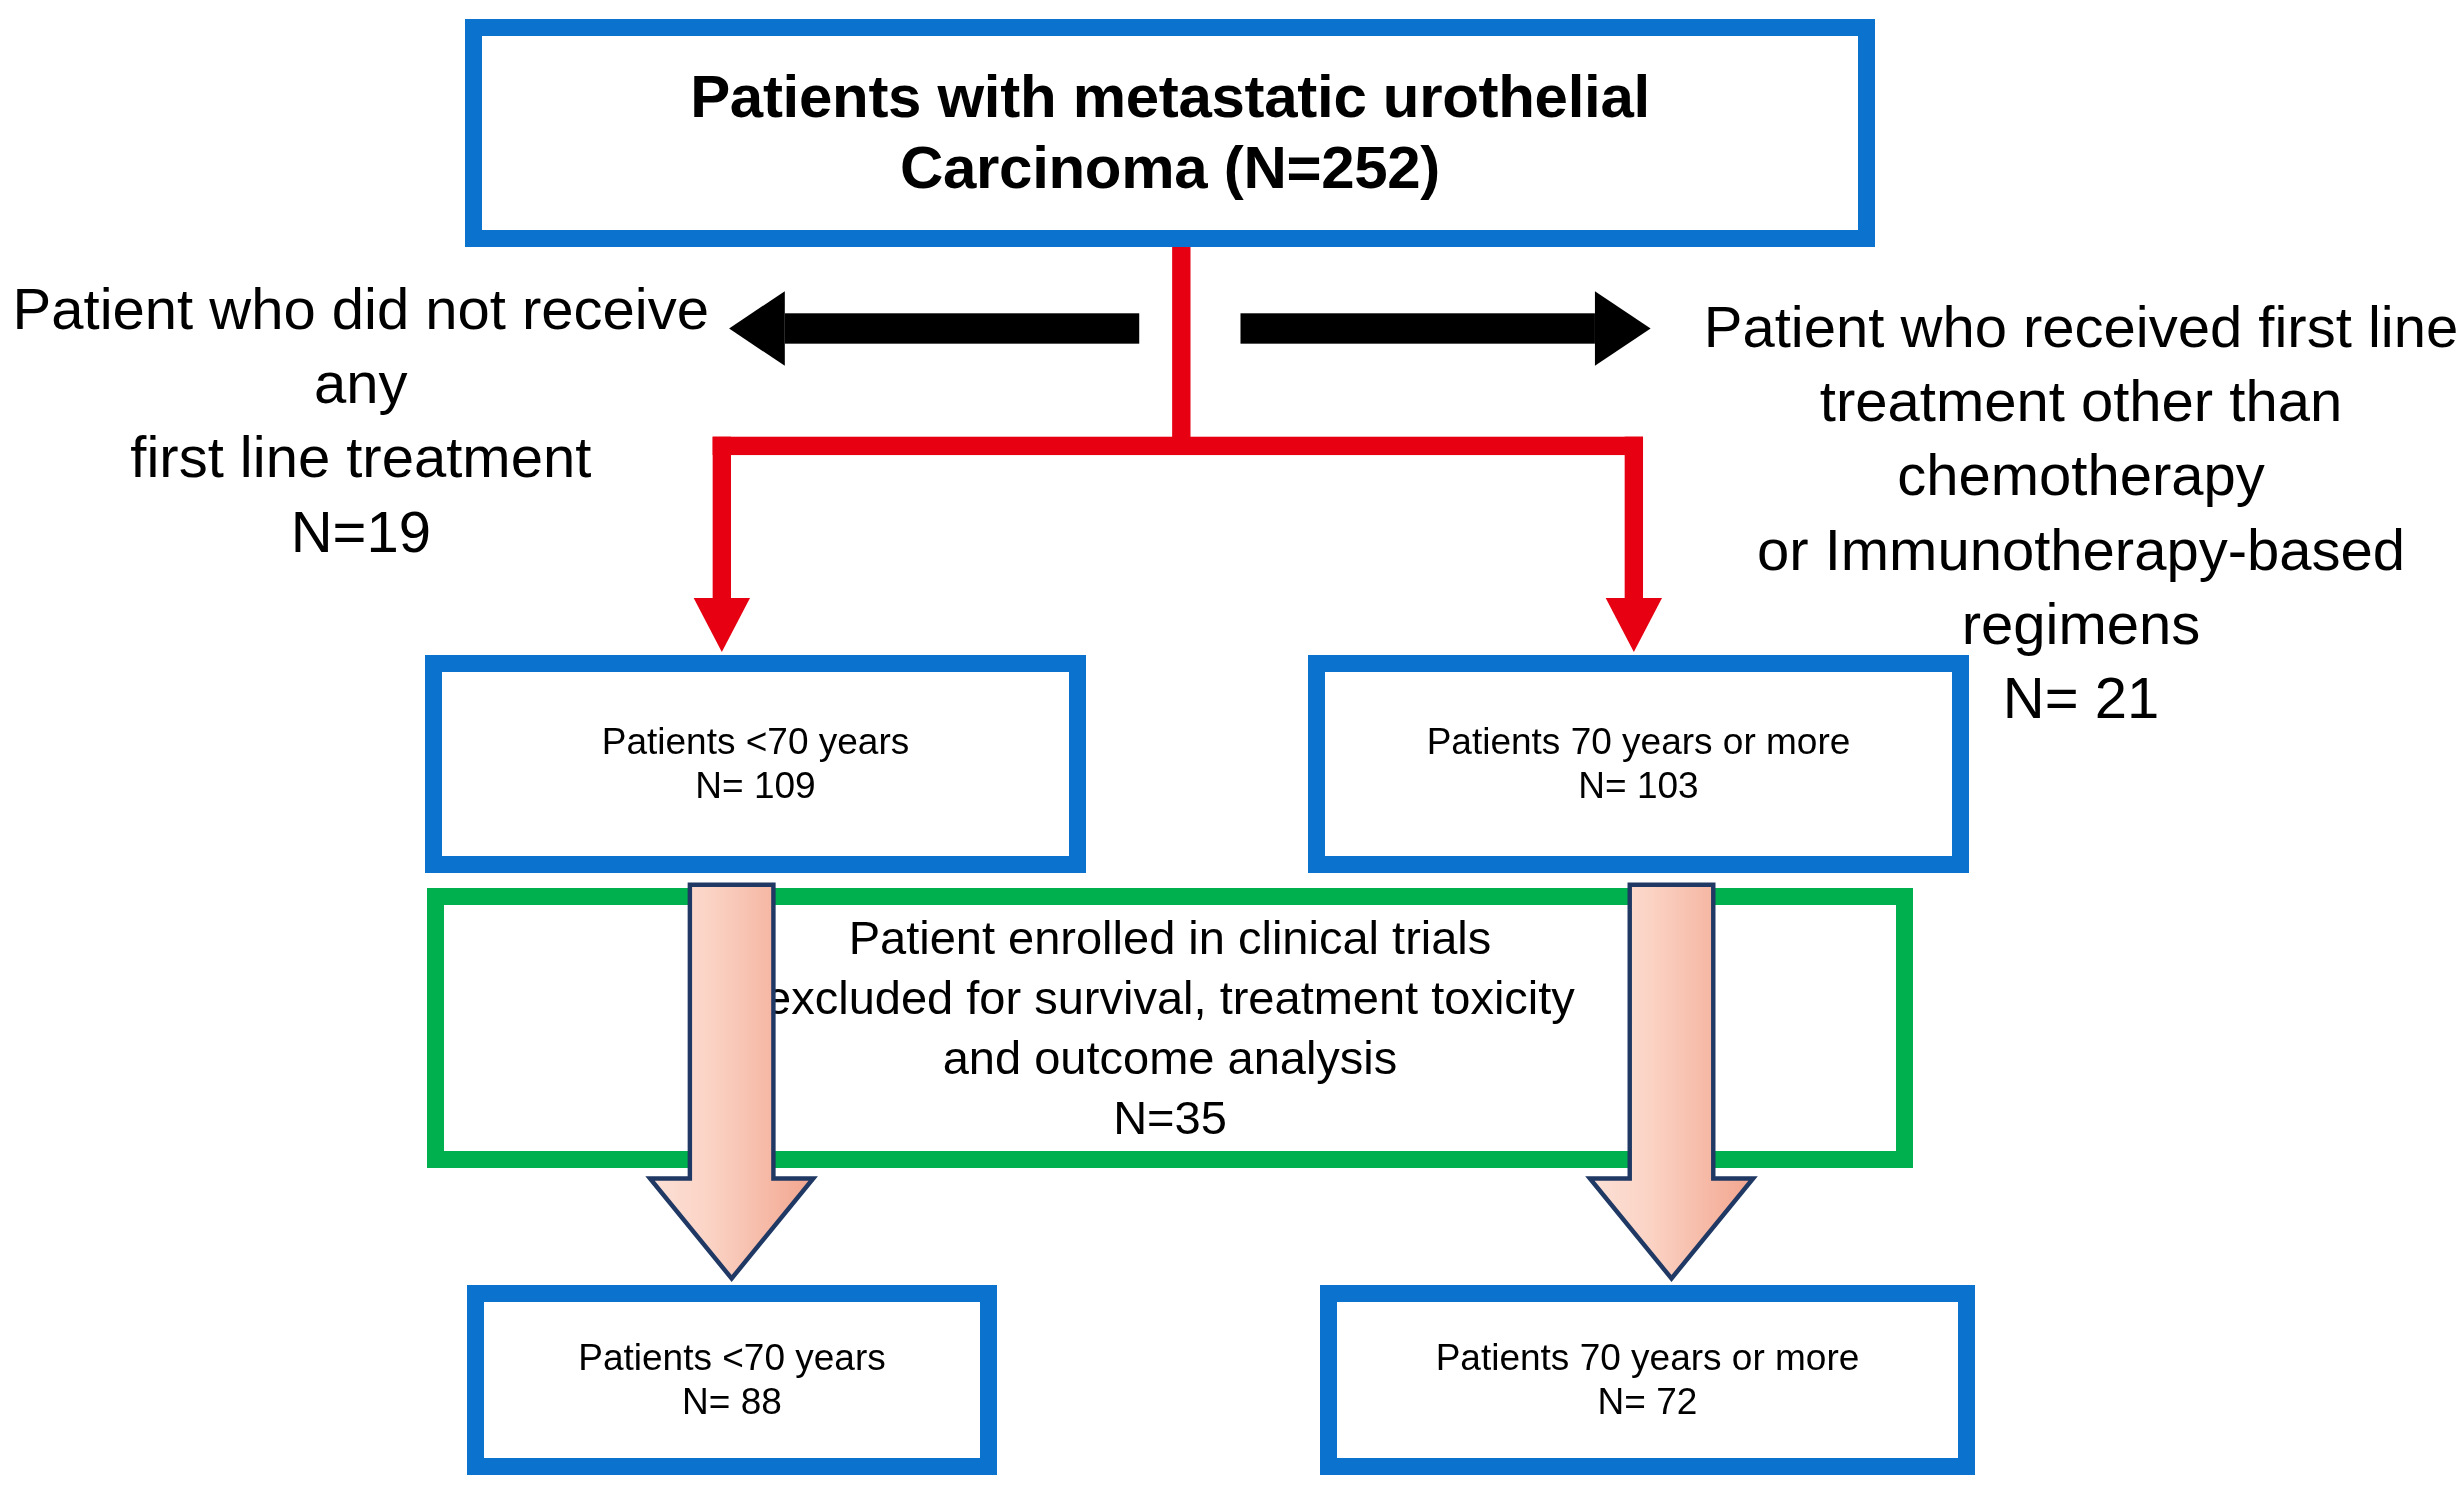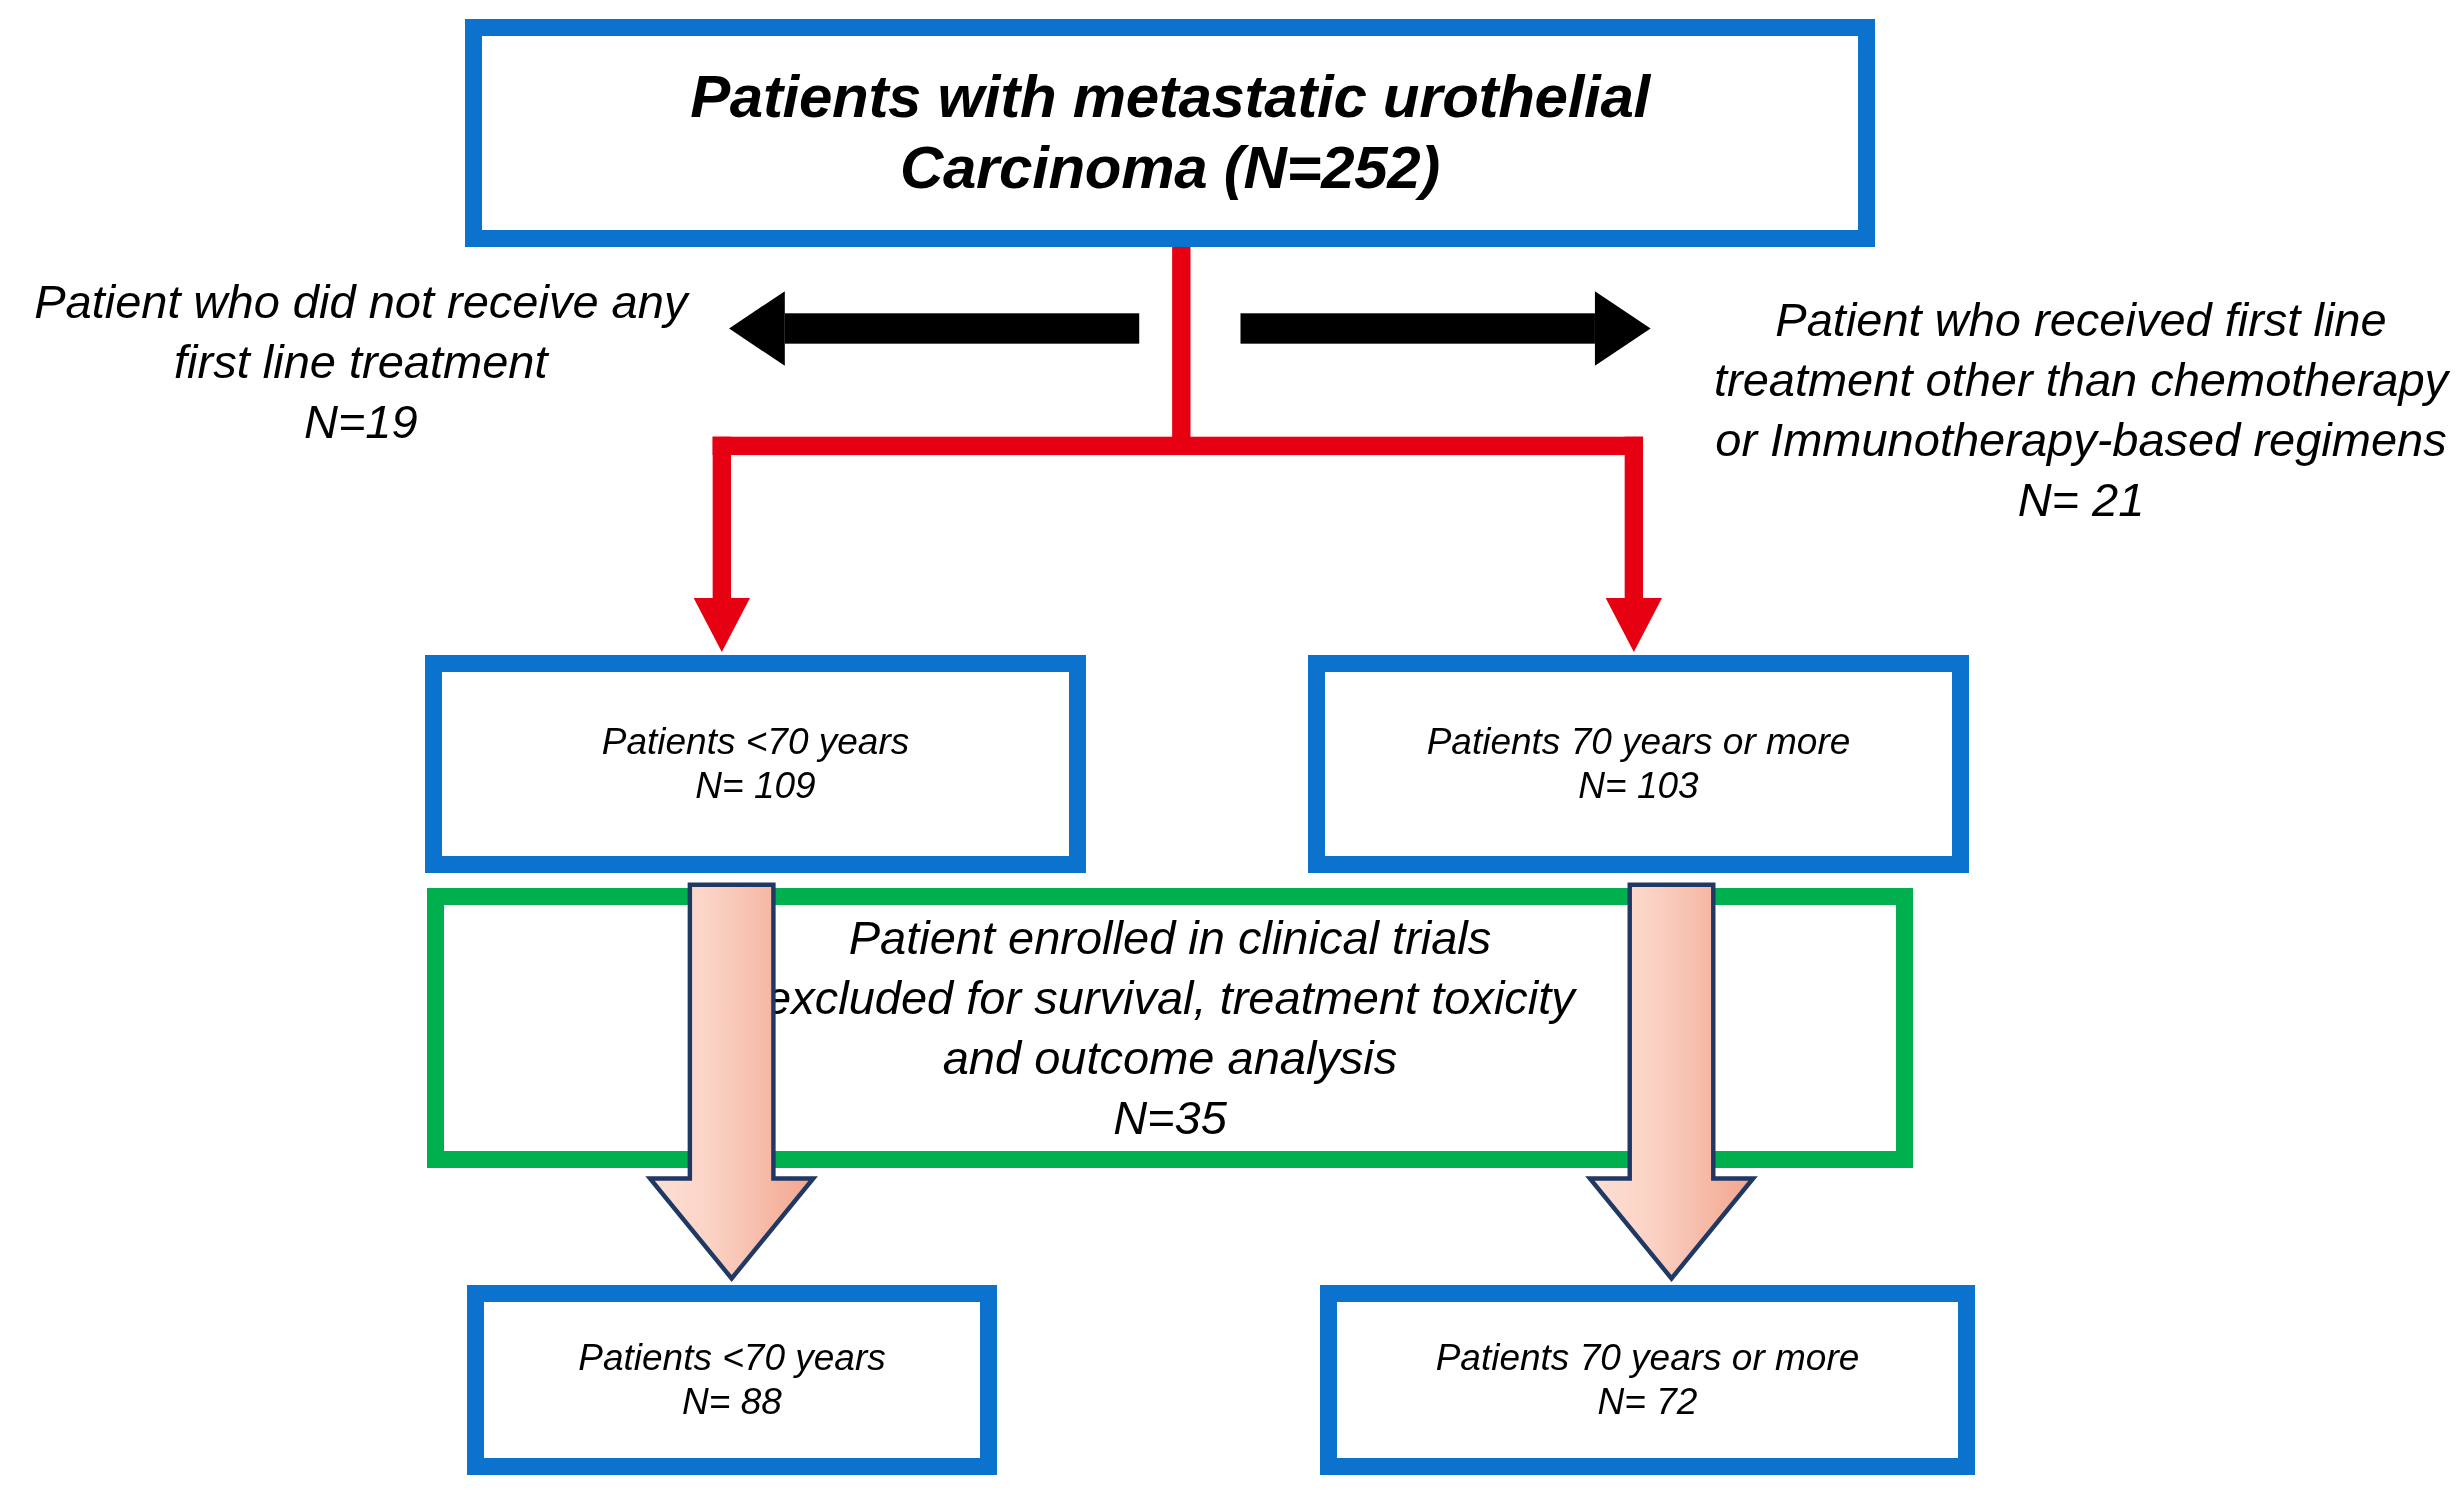--- a/index.html
+++ b/index.html
@@ -9,21 +9,20 @@
   }
   body {
     font-family: "Liberation Sans", sans-serif;
   }
   #canvas {
     position: relative;
     width: 2462px;
     height: 1500px;
     background: #ffffff;
     overflow: hidden;
-    font-style: italic;
   }
   .box {
     position: absolute;
     box-sizing: border-box;
     background: #ffffff;
     display: flex;
     align-items: center;
     justify-content: center;
     text-align: center;
     color: #000000;
@@ -50,21 +49,21 @@
     font-weight: normal;
   }
   .green-box .box-inner {
     font-size: 47px;
     font-weight: normal;
     line-height: 1.28;
   }
   .side-label {
     position: absolute;
     color: #000000;
-    font-size: 47px;
+    font-size: 58px;
     line-height: 1.28;
     text-align: center;
     white-space: pre-line;
   }
   .svg-layer {
     position: absolute;
     left: 0;
     top: 0;
     width: 2462px;
     height: 1500px;

